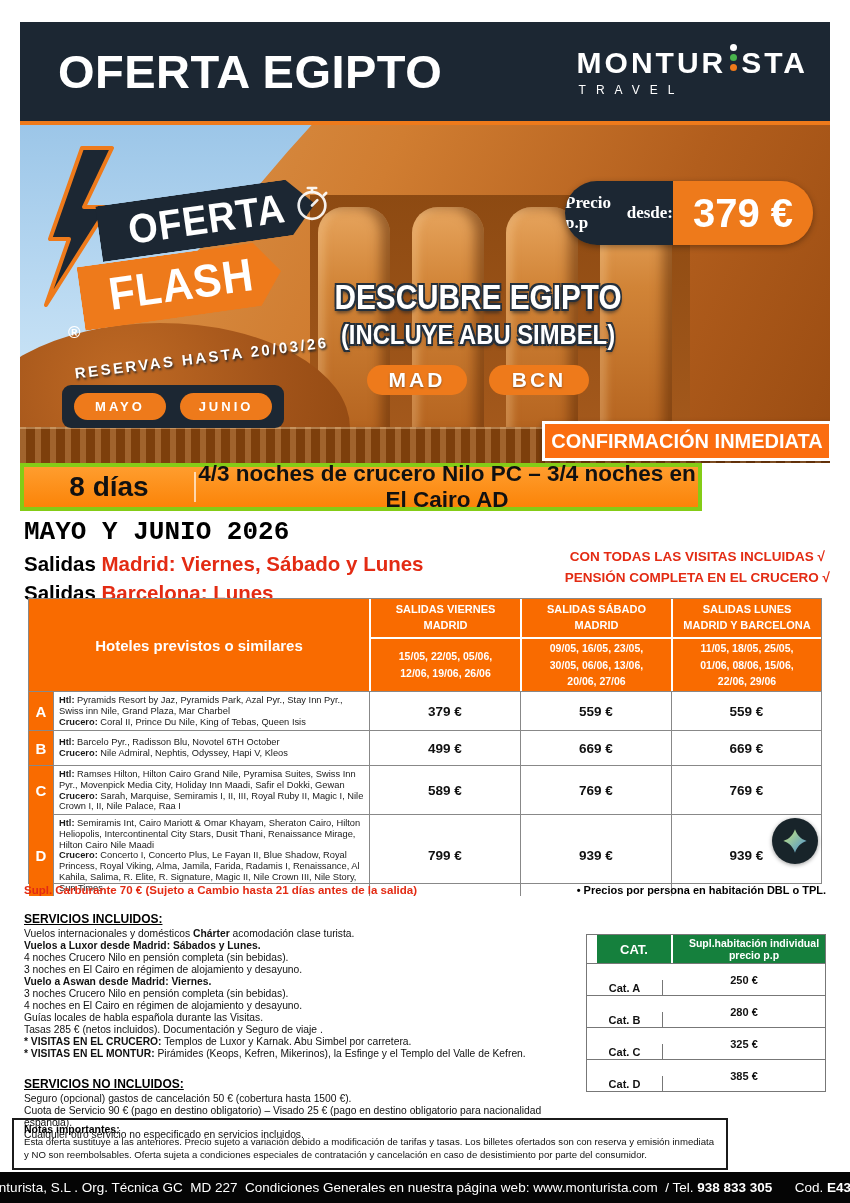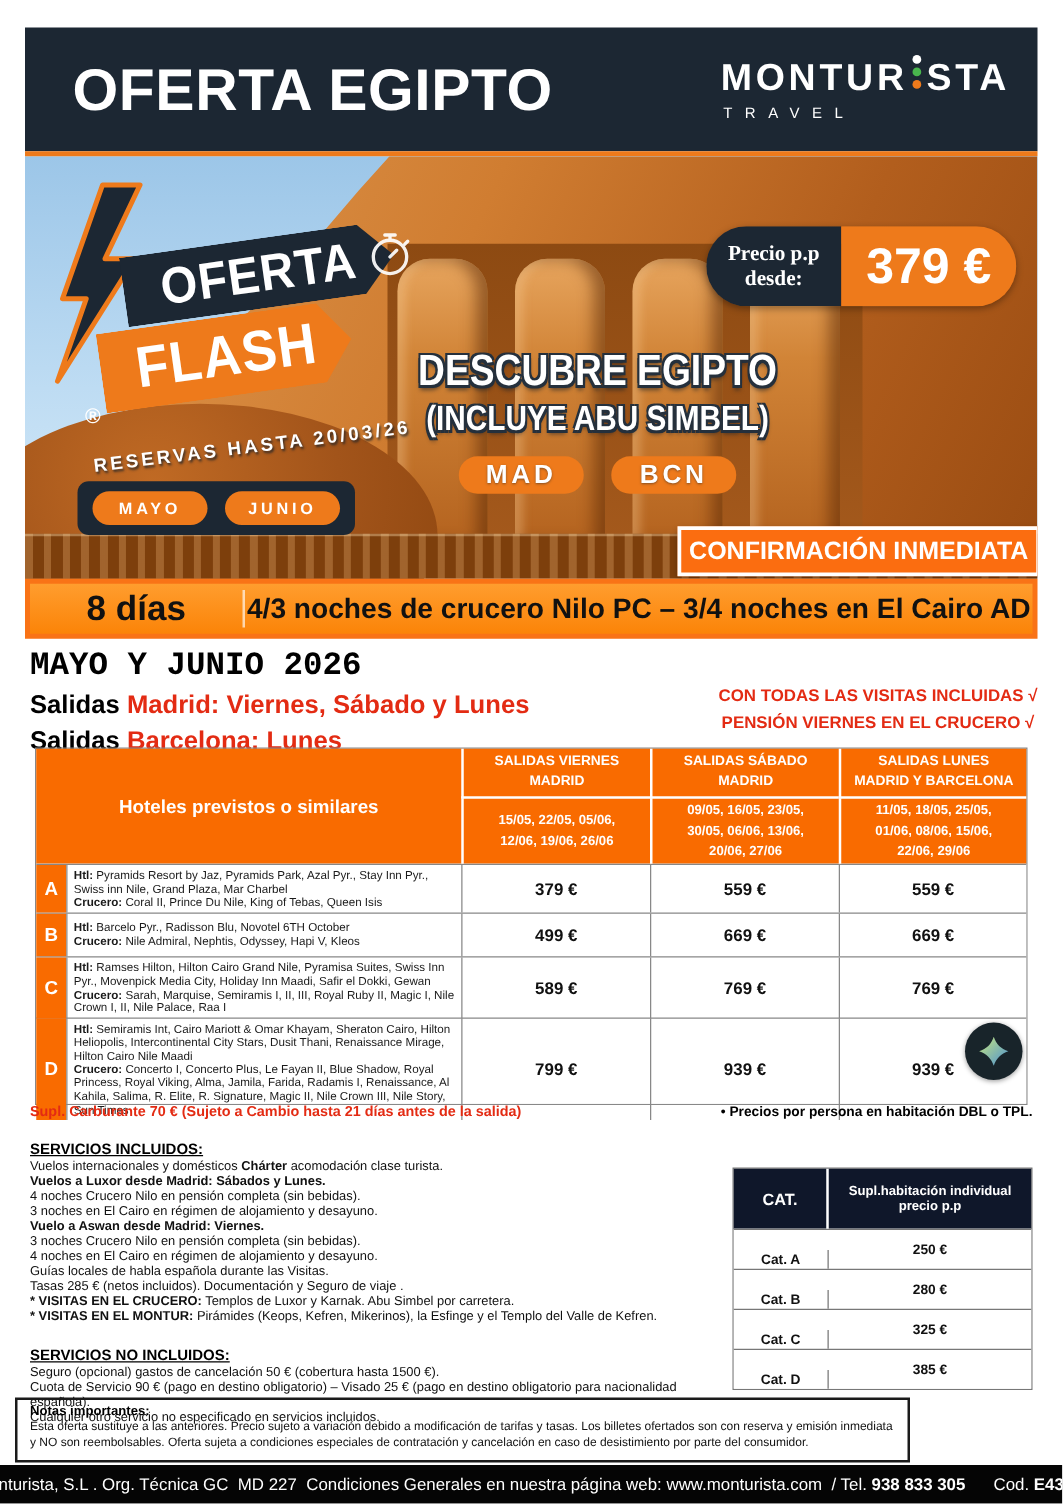--- a/index.html
+++ b/index.html
@@ -45,40 +45,40 @@
   .stopwatch{position:absolute;left:272px;top:58px;opacity:.92;}
   .reservas{position:absolute;left:54px;top:224px;color:#fff;font-size:15px;font-weight:800;letter-spacing:2.5px;
             transform:rotate(-7deg);text-shadow:1px 2px 2px rgba(20,30,40,.8);white-space:nowrap;}
   .months{position:absolute;left:42px;top:260px;background:#1c2733;border-radius:9px;padding:8px 12px;
           display:flex;gap:14px;}
   .mpill{background:#ee7a1b;color:#fff;border-radius:14px;font-size:13px;font-weight:800;letter-spacing:3px;
          padding:6px 0;width:92px;text-align:center;}
 
   .pricepill{position:absolute;left:545px;top:56px;width:248px;height:64px;border-radius:32px;overflow:hidden;
              display:flex;box-shadow:0 2px 6px rgba(0,0,0,.35);}
-  .pp-left{background:#1c2733;width:108px;display:flex;flex-direction:column;justify-content:center;align-items:center;
+  .pp-left{background:#1c2733;width:108px;display:flex;justify-content:center;align-items:center;
            color:#fff;font-family:"Liberation Serif",serif;font-weight:700;font-size:17px;line-height:1.2;}
   .pp-right{background:#ee7a1b;flex:1;display:flex;align-items:center;justify-content:center;
             color:#fff;font-size:40px;font-weight:800;}
 
   .headline{position:absolute;left:248px;top:152px;width:420px;text-align:center;color:#fff;}
   .hl1{font-size:35px;font-weight:800;letter-spacing:0;transform:scaleX(.85);
        text-shadow:-2px -2px 0 #25303c,2px -2px 0 #25303c,-2px 2px 0 #25303c,2px 2px 0 #25303c,0 4px 4px rgba(20,30,40,.6);}
   .hl2{font-size:28px;font-weight:800;margin-top:2px;transform:scaleX(.85);
        text-shadow:-2px -2px 0 #25303c,2px -2px 0 #25303c,-2px 2px 0 #25303c,2px 2px 0 #25303c,0 3px 4px rgba(20,30,40,.6);}
   .airports{display:flex;justify-content:center;gap:22px;margin-top:14px;}
   .apill{background:#ee7a1b;color:#fff;font-size:21px;font-weight:800;letter-spacing:3px;border-radius:17px;
          padding:3px 0;width:100px;text-align:center;text-shadow:0 1px 2px rgba(40,40,40,.55);}
 
   .confirm{position:absolute;left:522px;top:296px;width:290px;height:40px;background:#fb6d10;border:3px solid #fff;
            box-sizing:border-box;display:flex;align-items:center;justify-content:center;
            color:#fff;font-size:20px;font-weight:800;box-shadow:0 2px 5px rgba(0,0,0,.35);}
 
   
-  .band{position:absolute;left:20px;top:463px;width:810px;height:48px;background:#f97316;box-sizing:border-box;padding:4px;}
+  .band{position:absolute;left:20px;top:463px;width:682px;height:48px;background:#84cc16;box-sizing:border-box;padding:4px;}
   .band-in{width:100%;height:100%;background:linear-gradient(180deg,#ff9d2e,#fb8408);display:flex;align-items:center;box-sizing:border-box;}
   .band-days{width:170px;text-align:center;font-size:28px;font-weight:800;color:#111;}
   .band-sep{width:2px;height:30px;background:rgba(255,255,255,.65);}
   .band-details{flex:1;text-align:center;font-size:22.5px;font-weight:800;color:#111;}
 
   
   .intro{position:absolute;left:24px;top:517px;}
   .intro-title{font-size:26px;font-weight:900;color:#000;font-family:Liberation Mono, monospace;}
   .salidas{font-size:20.5px;font-weight:700;color:#000;margin-top:5px;}
   .salidas .red{color:#e32b13;}
@@ -108,21 +108,21 @@
 
   
   .services{position:absolute;left:24px;top:906px;width:802px;height:210px;}
   .svc-left{width:566px;}
   .svc-title{font-size:12px;font-weight:800;text-decoration:underline;color:#000;margin:6px 0 2px 0;}
   .svc-line{font-size:10.3px;line-height:1.17;color:#111;}
   .svc-line b{font-weight:800;}
   .svc-gap{height:10px;}
 
   .cattable{position:absolute;right:0;top:28px;width:240px;border:1px solid #777;box-sizing:border-box;}
-  .cat-head{display:grid;grid-template-columns:76px 162px;background:#0f172a;color:#fff;height:48px;}
+  .cat-head{display:grid;grid-template-columns:76px 162px;background:#15803d;color:#fff;height:28px;margin-left:10px;}
   .cat-head .c1{display:flex;align-items:center;justify-content:center;font-size:13px;font-weight:800;border-right:2px solid #fff;}
   .cat-head .c2{display:flex;align-items:center;justify-content:center;font-size:10.5px;font-weight:700;text-align:center;padding:0 6px;}
   .cat-row{display:grid;grid-template-columns:76px 162px;height:31px;border-top:1px solid #777;background:#fff;}
   .cat-row div{display:flex;align-items:center;justify-content:center;font-size:11px;font-weight:800;color:#111;}
   .cat-row .c1{border-right:1px solid #777;margin-top:16px;}
 
   
   .notas{position:absolute;left:12px;top:1118px;width:716px;border:2px solid #1b1b1b;box-sizing:border-box;padding:3px 10px 6px 10px;}
   .notas-title{font-size:10.5px;font-weight:800;color:#000;}
   .notas-text{font-size:9.6px;color:#111;line-height:1.35;margin-top:1px;}
@@ -219,21 +219,21 @@
     <div class="intro-title">MAYO Y JUNIO 2026</div>
     <div class="salidas">
       <span>Salidas </span><span class="red">Madrid: Viernes, Sábado y Lunes</span>
     </div>
     <div class="salidas">
       <span>Salidas </span><span class="red">Barcelona: Lunes</span>
     </div>
   </div>
   <div class="visitas">
     <div>CON TODAS LAS VISITAS INCLUIDAS √</div>
-    <div>PENSIÓN VIERNES EN EL CRUCERO √</div>
+    <div>PENSIÓN COMPLETA EN EL CRUCERO √</div>
   </div>
 
   <div class="ptable">
     <div class="pt-head">
       <div class="pt-hotels">Hoteles previstos o similares</div>
       <div class="pt-ct">
           <span>SALIDAS VIERNES</span>
           <span>MADRID</span>
         </div>
       <div class="pt-ct">

